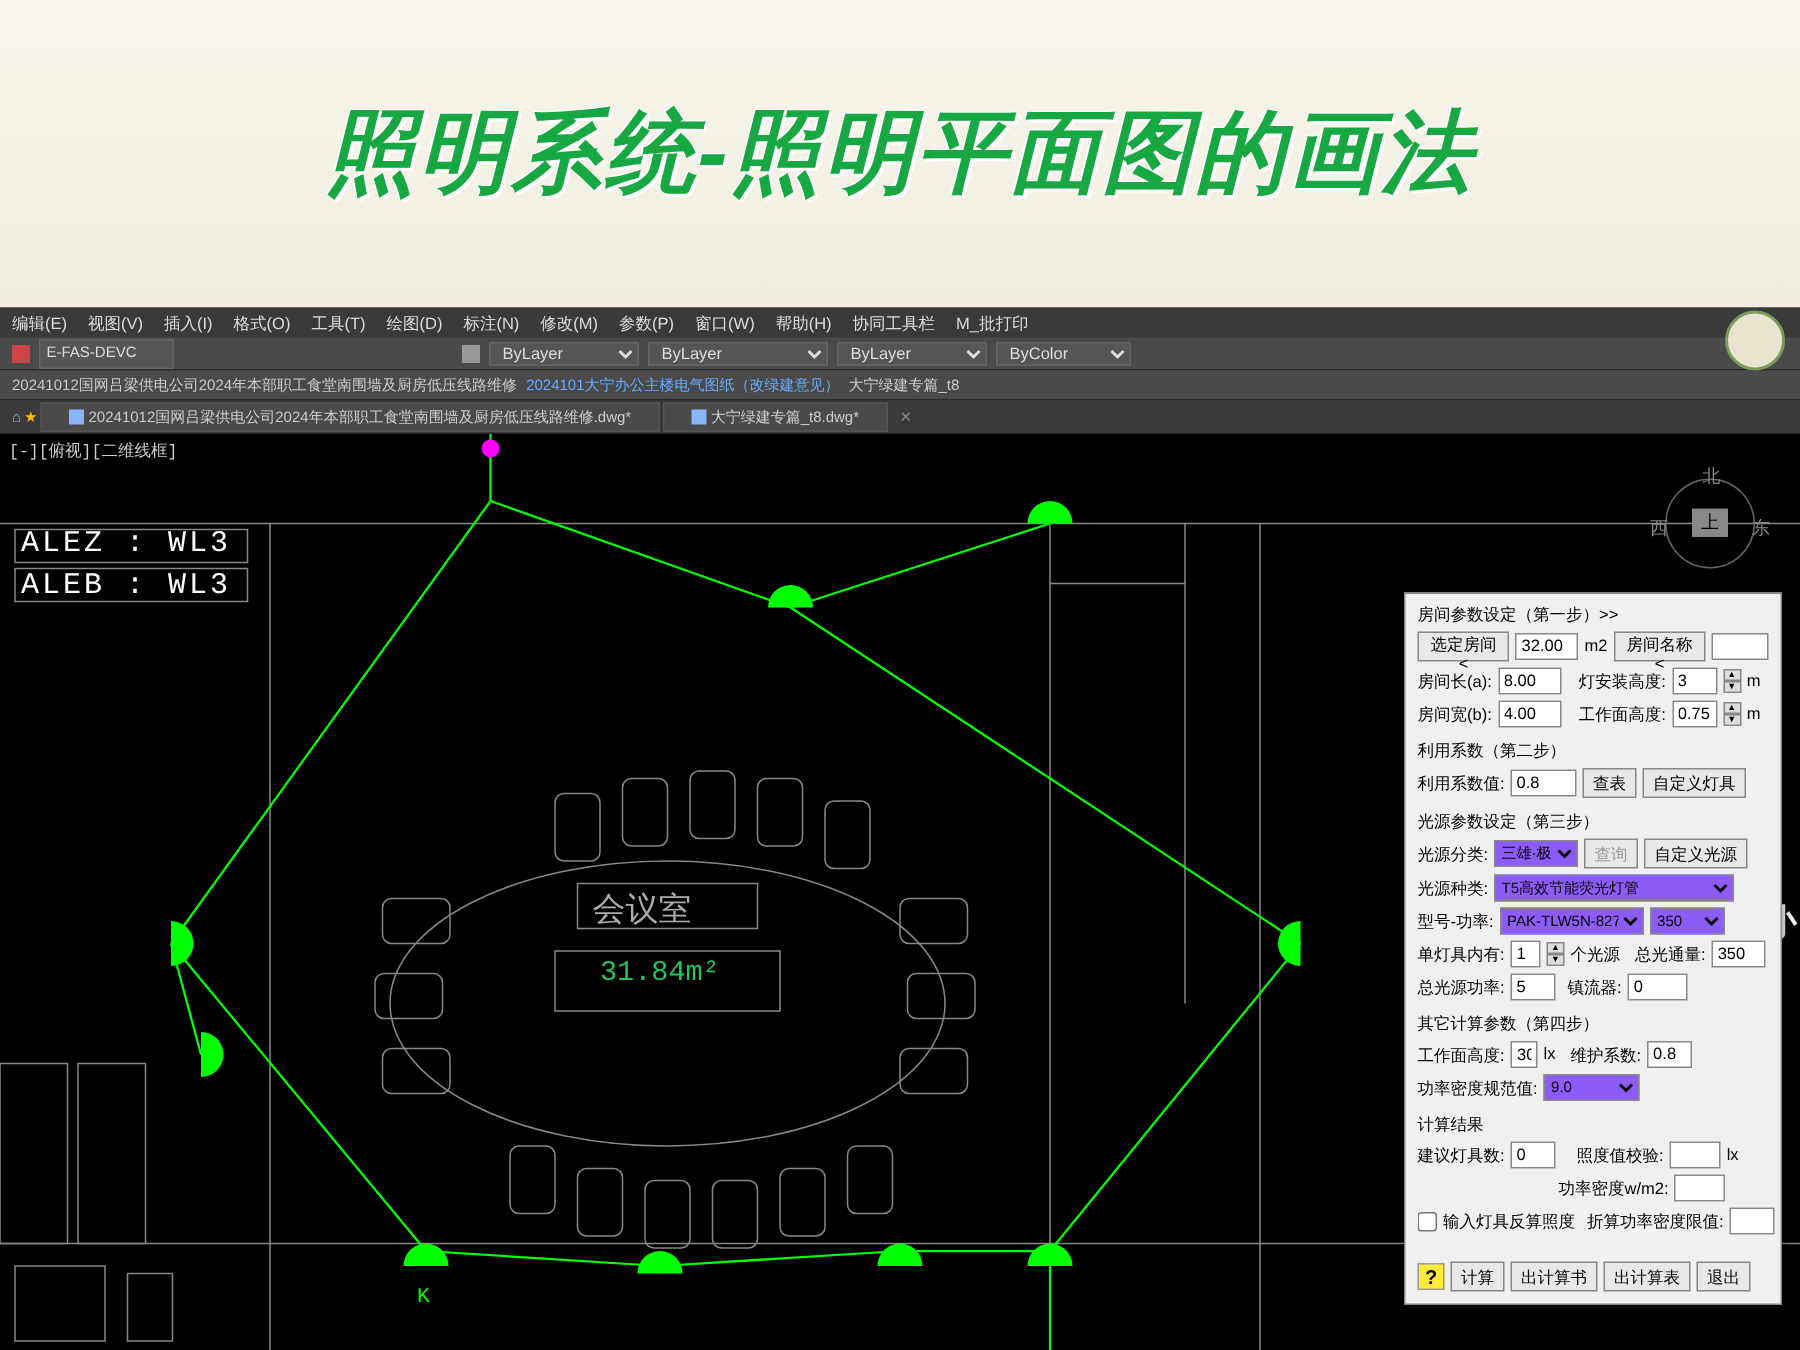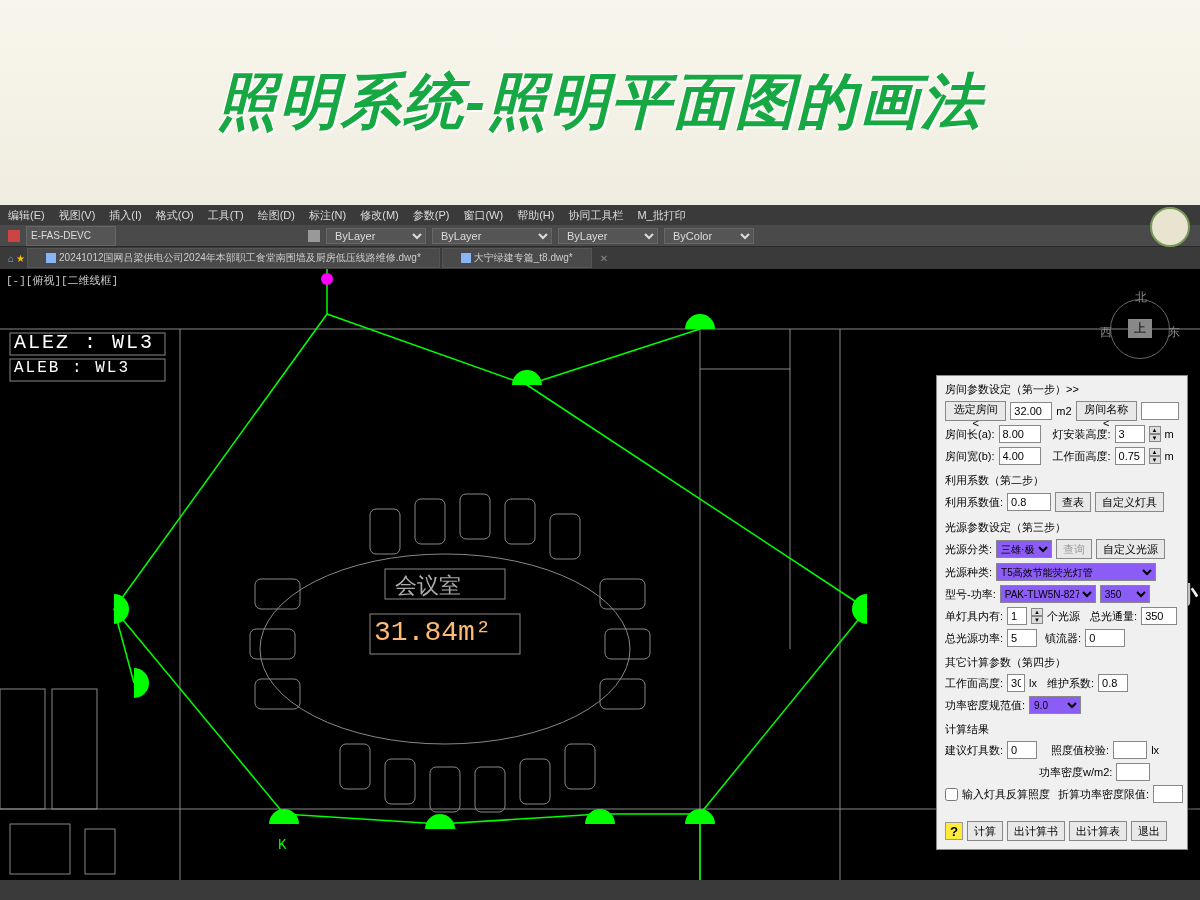--- a/index.html
+++ b/index.html
@@ -74,20 +74,25 @@
     <span style="width:12px;height:12px;background:#c44;display:inline-block"></span>
     <input class="tool-input" style="width: 90px;" value="E-FAS-DEVC">
     <span style="width:180px"></span>
     <span style="width:12px;height:12px;background:#999;display:inline-block"></span>
     <select class="tool-select" style="width:100px"><option>ByLayer</option></select>
     <select class="tool-select" style="width:120px"><option>ByLayer</option></select>
     <select class="tool-select" style="width:100px"><option>ByLayer</option></select>
     <select class="tool-select" style="width:90px"><option>ByColor</option></select>
   </div>
 
+  <div class="breadcrumb-row">
+    <span>20241012国网吕梁供电公司2024年本部职工食堂南围墙及厨房低压线路维修</span>
+    <span style="margin:0 6px;color:#6af">2024101大宁办公主楼电气图纸（改绿建意见）</span>
+    <span>大宁绿建专篇_t8</span>
+  </div>
 
   <div class="tabs-row">
     <span style="color:#8ab4f8">⌂</span>
     <span style="color:#fb0">★</span>
     <div class="file-tab"><span class="tab-icon"></span><span>20241012国网吕梁供电公司2024年本部职工食堂南围墙及厨房低压线路维修.dwg*</span></div>
     <div class="file-tab"><span class="tab-icon"></span><span>大宁绿建专篇_t8.dwg*</span></div>
     <span style="color:#888;margin-left:6px">✕</span>
   </div>
 
   <div class="canvas-area">
@@ -150,23 +155,23 @@
         <path d="M852,340 a15,15 0 0,1 30,0 z" transform="rotate(-90 867 340)"></path>
         <path d="M269,555 a15,15 0 0,1 30,0 z"></path>
         <path d="M425,560 a15,15 0 0,1 30,0 z"></path>
         <path d="M585,555 a15,15 0 0,1 30,0 z"></path>
         <path d="M685,555 a15,15 0 0,1 30,0 z"></path>
       </g>
     </svg>
 
     <div class="canvas-text" style="top:4px;left:6px;font-size:11px;color:#ccc">[-][俯视][二维线框]</div>
     <div class="canvas-text" style="top:62px;left:14px;font-size:20px;letter-spacing:2px">ALEZ : WL3</div>
-    <div class="canvas-text" style="top:90px;left:14px;font-size:16px;letter-spacing:2px">ALEB : WL3</div>
+    <div class="canvas-text" style="top:90px;left:14px;font-size:20px;letter-spacing:2px">ALEB : WL3</div>
     <div class="canvas-text" style="top:302px;left:395px;font-size:22px;color:#aaa">会议室</div>
-    <div class="canvas-text" style="top:348px;left:374px;font-size:28px;color:#fdba74">31.84m²</div>
+    <div class="canvas-text" style="top:348px;left:400px;font-size:19px;color:#22c55e">31.84m²</div>
     <div class="canvas-text" style="top:568px;left:278px;font-size:14px;color:#0f0">K</div>
     <div class="canvas-text side-chinese">办</div>
     <div class="canvas-text corner-num">25.</div>
 
     <div class="compass">
       <div class="compass-circle"></div>
       <div class="compass-n">北</div>
       <div class="compass-e">东</div>
       <div class="compass-w">西</div>
       <div class="compass-c">上</div>
@@ -258,21 +263,21 @@
           <div class="dlg-section-title">其它计算参数（第四步）</div>
           <div class="dlg-row">
             <label>工作面高度:</label>
             <input class="dlg-input" style="width: 18px;" value="300">
             <span>lx</span>
             <label style="margin-left:6px">维护系数:</label>
             <input class="dlg-input" style="width: 30px;" value="0.8">
           </div>
           <div class="dlg-row">
             <label>功率密度规范值:</label>
-            <select class="dlg-select" style="width:52px"><option>9.0</option></select>
+            <select class="dlg-select" style="width:64px"><option>9.0</option></select>
           </div>
         </div>
 
         <div class="dlg-section">
           <div class="dlg-section-title">计算结果</div>
           <div class="dlg-row">
             <label>建议灯具数:</label>
             <input class="dlg-input" style="width: 30px;" value="0">
             <label style="margin-left:10px">照度值校验:</label>
             <input class="dlg-input" style="width: 34px;" value="">

